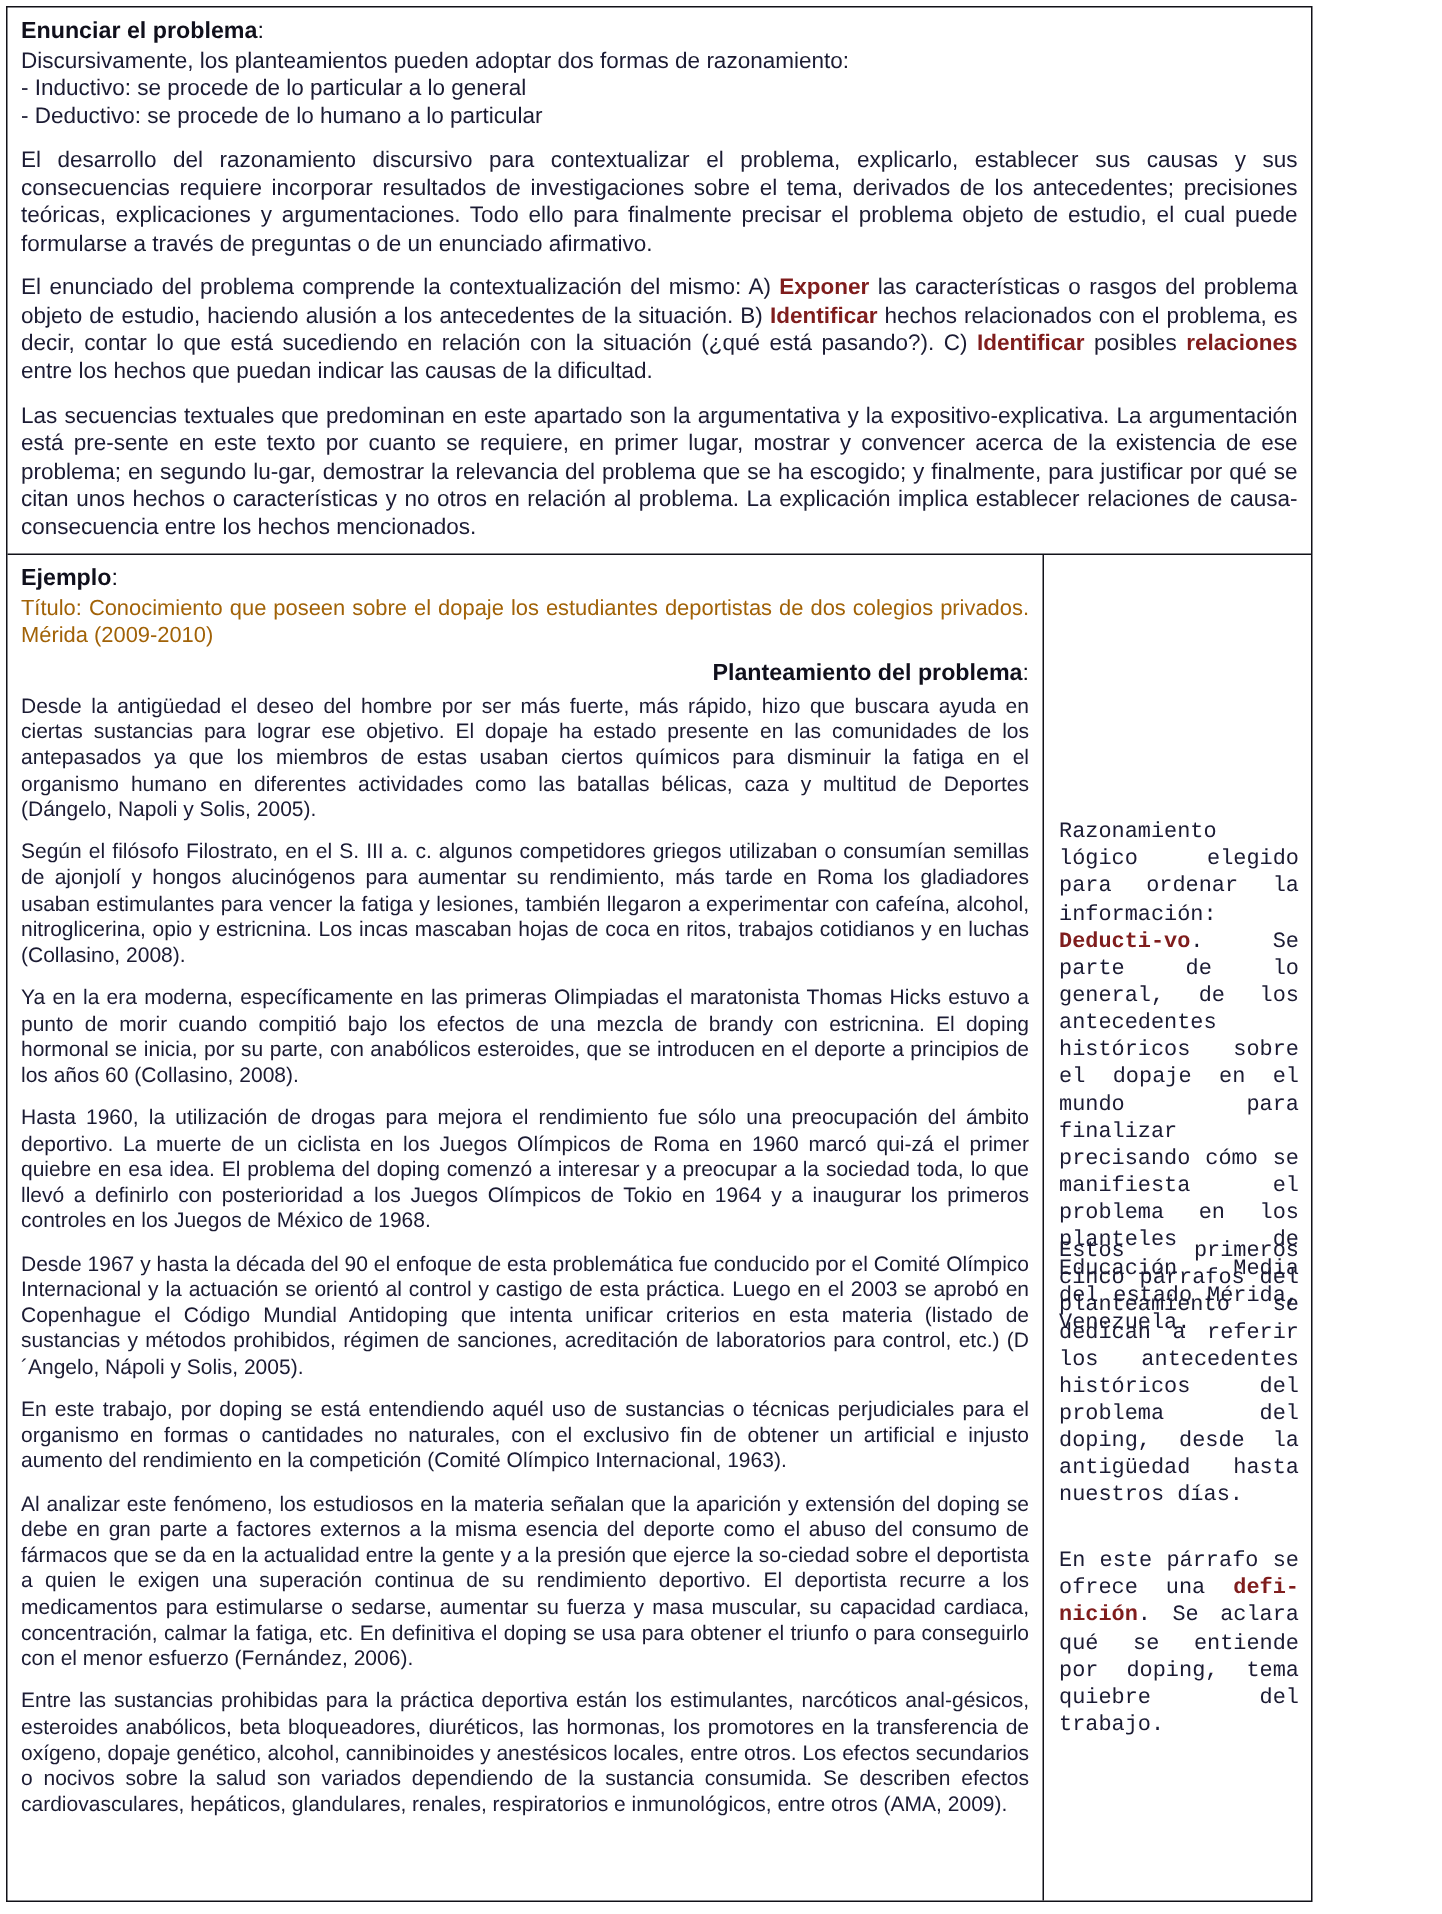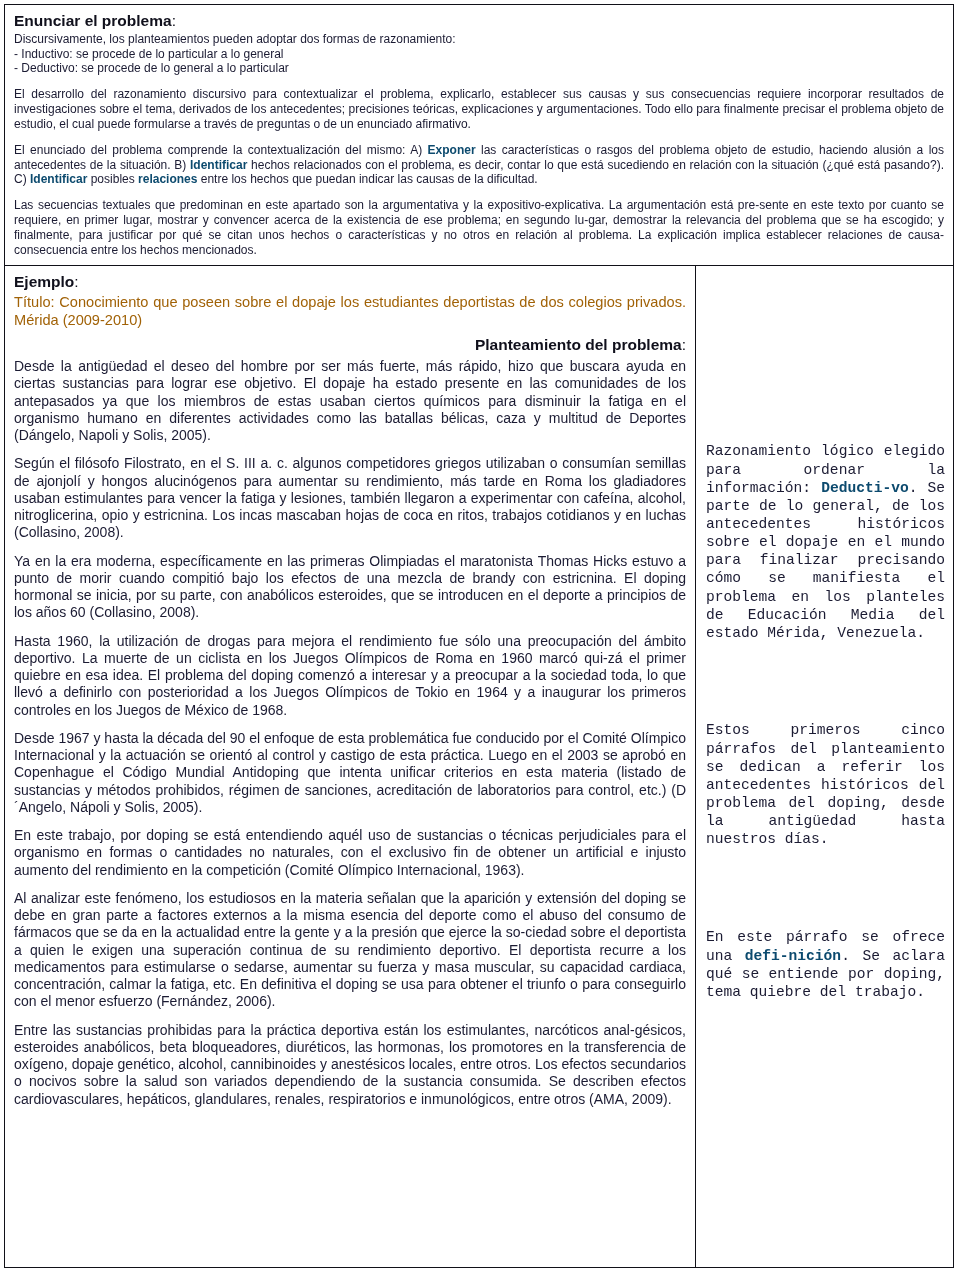--- a/index.html
+++ b/index.html
@@ -15,21 +15,21 @@
     width: 961px;
     height: 1276px;
     box-sizing: border-box;
     position: relative;
     background: #ffffff;
     padding: 4px 4px 8px 4px;
   }
   .doc-table {
     border: 1.5px solid #111118;
     box-sizing: border-box;
-    width: 950px;
+    width: 871px;
     height: 1264px;
     display: flex;
     flex-direction: column;
   }
   
   .section-one {
     border-bottom: 1.5px solid #111118;
     padding: 6px 9px 8px 9px;
     box-sizing: border-box;
   }
@@ -38,34 +38,34 @@
     font-size: 15.5px;
     line-height: 1.28;
     margin: 0 0 1px 0;
     color: #10101c;
   }
   .heading .colon {
     font-weight: normal;
   }
   p.body {
     margin: 0 0 0 0;
-    font-size: 12px;
+    font-size: 15px;
     line-height: 1.235;
     text-align: justify;
     text-justify: inter-word;
     color: #1b1b33;
     hyphens: manual;
   }
   p.body.gap {
     margin-top: 11px;
   }
   p.flush {
     text-align: left;
   }
-  b, strong { color: #0c4a6e; }
+  b, strong { color: #7f1d1d; }
 
   
   .section-two {
     display: flex;
     flex: 1 1 auto;
     min-height: 0;
   }
   .col-main {
     width: 691px;
     box-sizing: border-box;
@@ -105,21 +105,21 @@
 <body>
 
 <div class="page">
   <div class="doc-table">
 
     <div class="section-one">
       <div class="heading"><span>Enunciar el problema</span><span class="colon">:</span></div>
 
       <p class="body flush">Discursivamente, los planteamientos pueden adoptar dos formas de razonamiento:</p>
       <p class="body flush">- Inductivo: se procede de lo particular a lo general</p>
-      <p class="body flush">- Deductivo: se procede de lo general a lo particular</p>
+      <p class="body flush">- Deductivo: se procede de lo humano a lo particular</p>
 
       <p class="body gap">El desarrollo del razonamiento discursivo para contextualizar el problema, explicarlo, establecer sus causas y sus consecuencias requiere incorporar resultados de investigaciones sobre el tema, derivados de los antecedentes; precisiones teóricas, explicaciones y argumentaciones. Todo ello para finalmente precisar el problema objeto de estudio, el cual puede formularse a través de preguntas o de un enunciado afirmativo.</p>
 
       <p class="body gap"><span>El enunciado del problema comprende la contextualización del mismo: A) </span><b>Exponer</b><span> las características o rasgos del problema objeto de estudio, haciendo alusión a los antecedentes de la situación. B) </span><b>Identificar</b><span> hechos relacionados con el problema, es decir, contar lo que está sucediendo en relación con la situación (¿qué está pasando?). C) </span><b>Identificar</b><span> posibles </span><b>relaciones</b><span> entre los hechos que puedan indicar las causas de la dificultad.</span></p>
 
       <p class="body gap">Las secuencias textuales que predominan en este apartado son la argumentativa y la expositivo-explicativa. La argumentación está pre-sente en este texto por cuanto se requiere, en primer lugar, mostrar y convencer acerca de la existencia de ese problema; en segundo lu-gar, demostrar la relevancia del problema que se ha escogido; y finalmente, para justificar por qué se citan unos hechos o características y no otros en relación al problema. La explicación implica establecer relaciones de causa-consecuencia entre los hechos mencionados.</p>
 
     </div>
 
     <div class="section-two">

